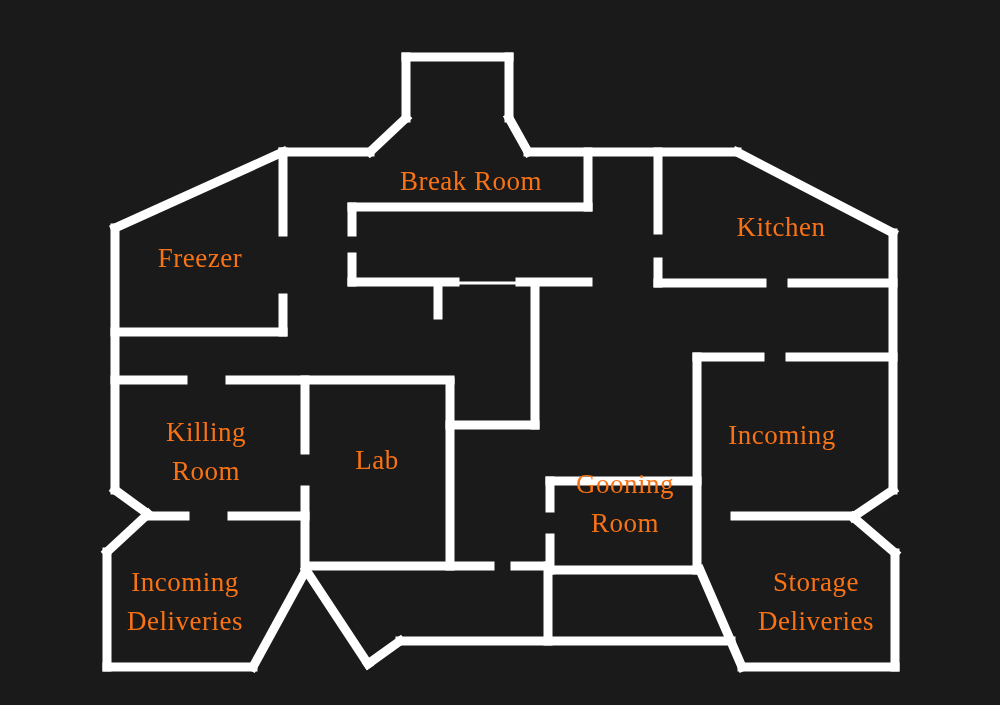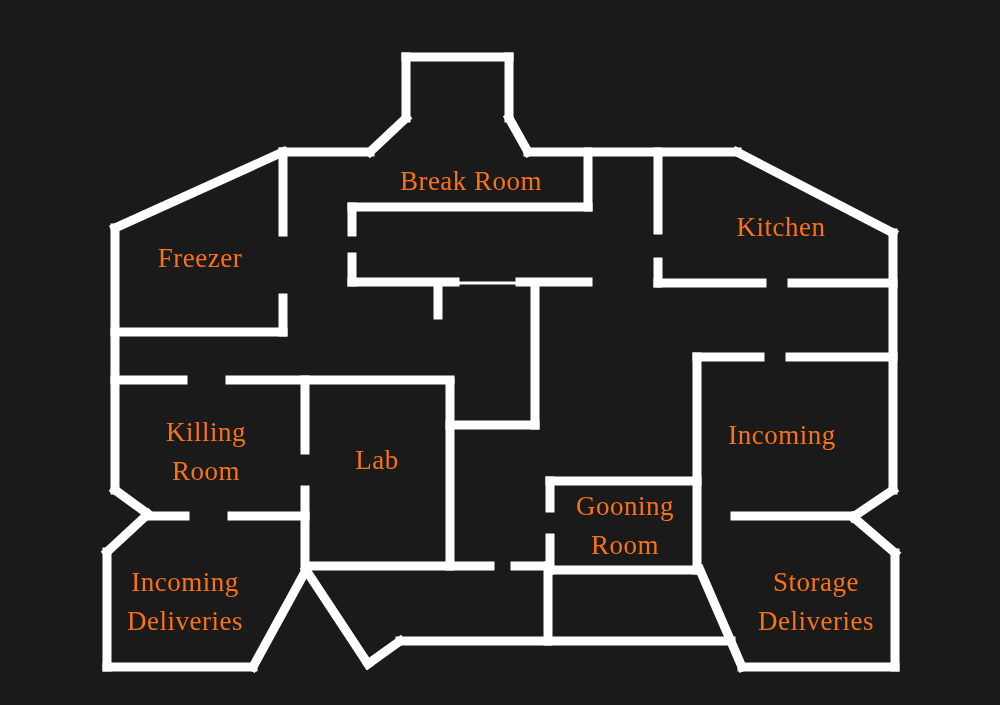--- a/index.html
+++ b/index.html
@@ -106,20 +106,20 @@
     </g>
   </svg>
 
   <div class="room-label" style="left:471px;top:181px">Break Room</div>
   <div class="room-label" style="left:200px;top:258px">Freezer</div>
   <div class="room-label" style="left:781px;top:227px">Kitchen</div>
   <div class="room-label" style="left:206px;top:452px">Killing
 Room</div>
   <div class="room-label" style="left:377px;top:460px">Lab</div>
   <div class="room-label" style="left:782px;top:435px">Incoming</div>
-  <div class="room-label" style="left:625px;top:526px">Gooning
+  <div class="room-label" style="left:625px;top:504px">Gooning
 Room</div>
   <div class="room-label" style="left:185px;top:602px">Incoming
 Deliveries</div>
   <div class="room-label" style="left:816px;top:602px">Storage
 Deliveries</div>
 
 </div>
 
 </body></html>

